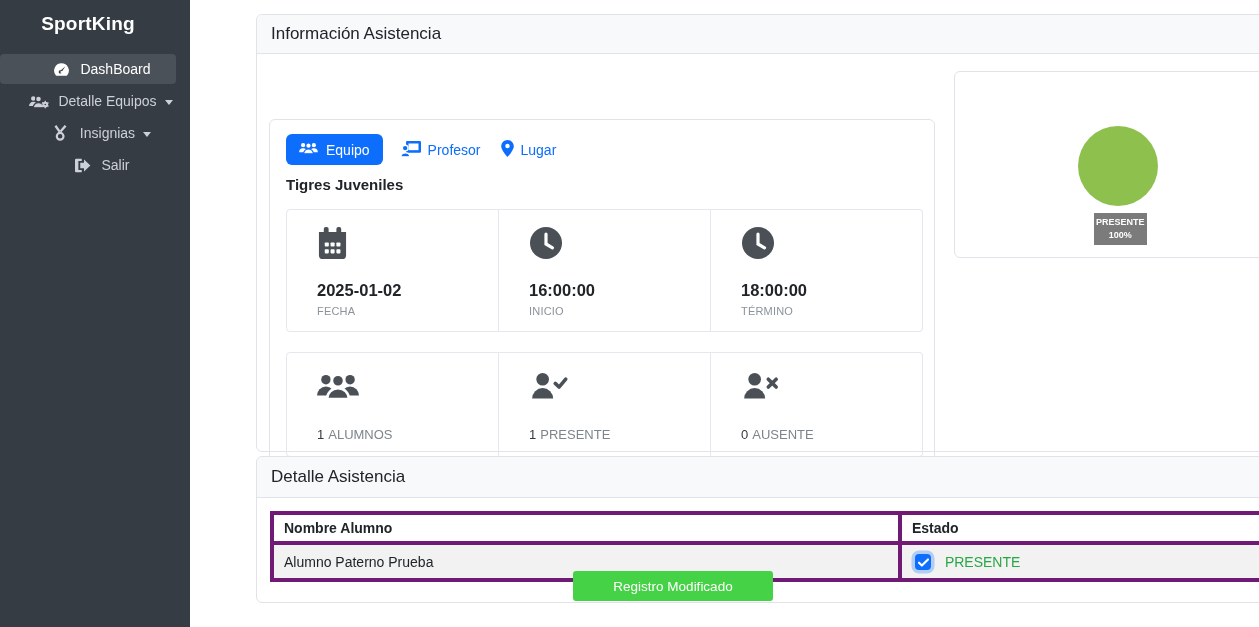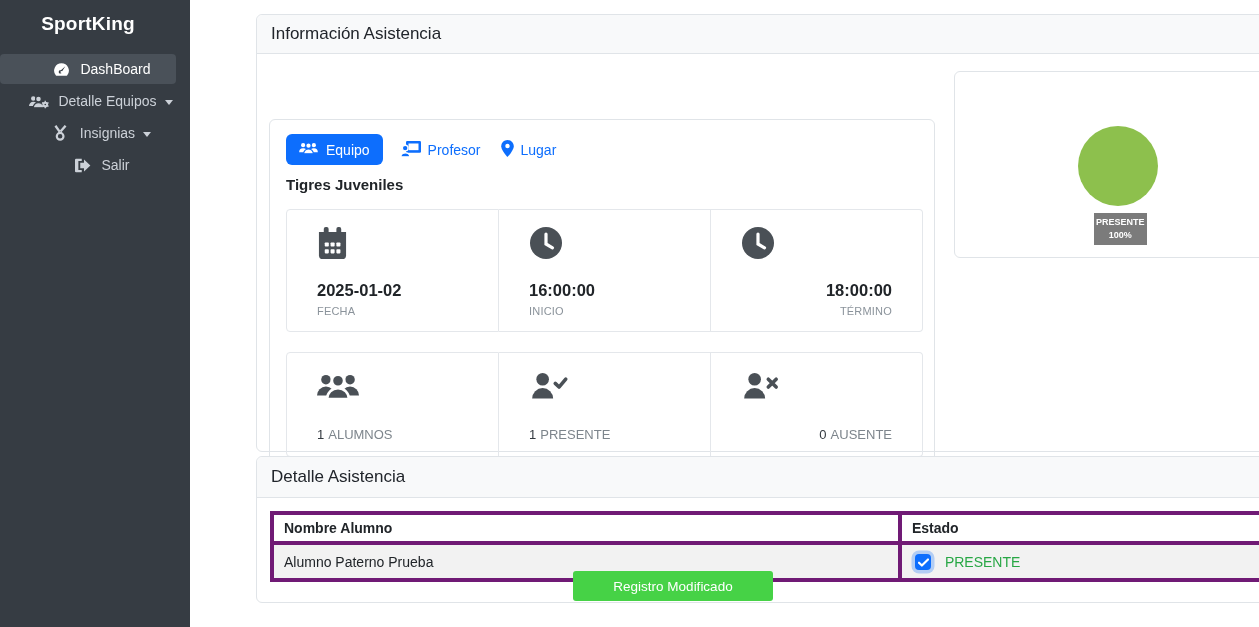--- a/index.html
+++ b/index.html
@@ -48,21 +48,21 @@
     border-radius:6px;padding:0 13px;height:31px;font-size:14px;font-family:inherit;cursor:pointer;}
   .tab-link{display:inline-flex;align-items:center;gap:7px;color:var(--blue);background:none;border:none;
     font-size:14px;font-family:inherit;cursor:pointer;padding:0 2px;height:31px;}
   .team-name{margin-top:11px;font-size:15px;font-weight:700;}
 
   .info-grid{display:flex;width:637px;margin-top:16px;}
   .info-grid.row2{margin-top:20px;}
   .info-cell{flex:1;border:1px solid #e4e7eb;padding:16px 30px;}
   .info-cell + .info-cell{border-left:none;}
   .info-cell:first-child{border-radius:4px 0 0 4px;}
-  .info-cell:last-child{border-radius:0 4px 4px 0;text-align:right;}
+  .info-cell:last-child{border-radius:0 4px 4px 0;}
   .row1 .info-cell{height:123px;}
   .row2 .info-cell{height:105px;}
   .cell-icon{height:34px;display:flex;align-items:center;color:var(--icon-dark);}
   .cell-value{margin-top:21px;font-size:16.5px;font-weight:700;color:#212529;}
   .cell-label{margin-top:5px;font-size:11px;color:var(--muted);letter-spacing:.2px;}
   .stat-line{margin-top:24px;font-size:13px;}
   .stat-value{color:#343a40;}
   .stat-label{color:#7d858c;margin-left:4px;}
 
   

